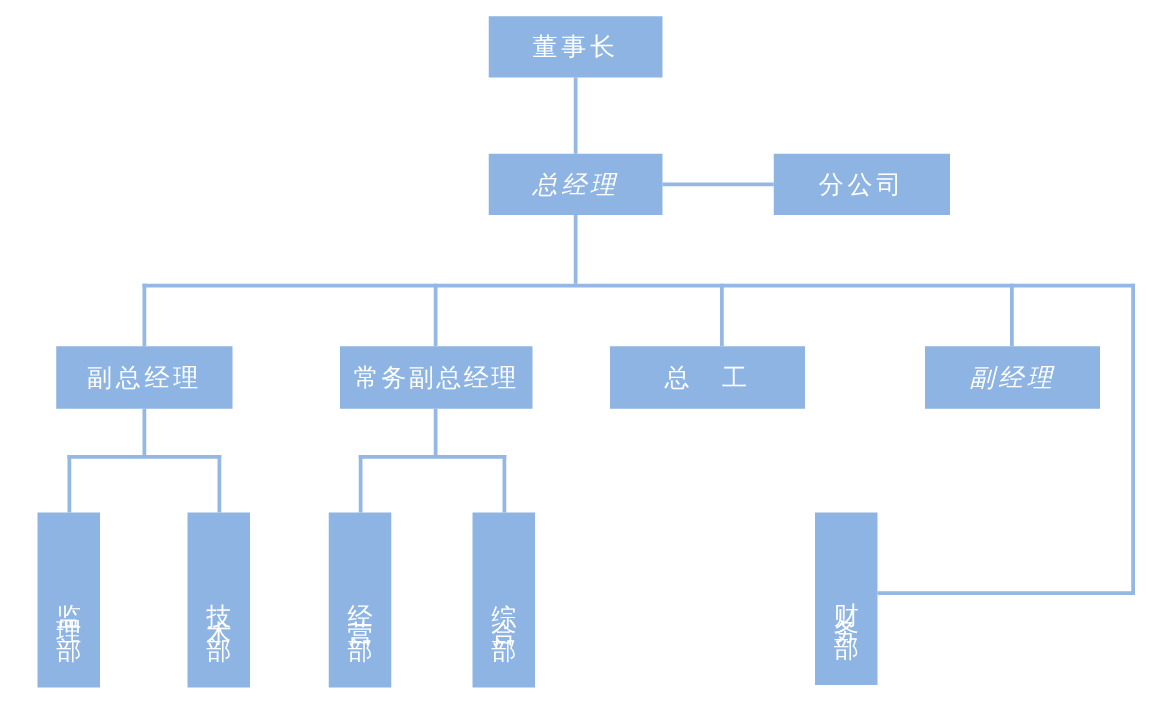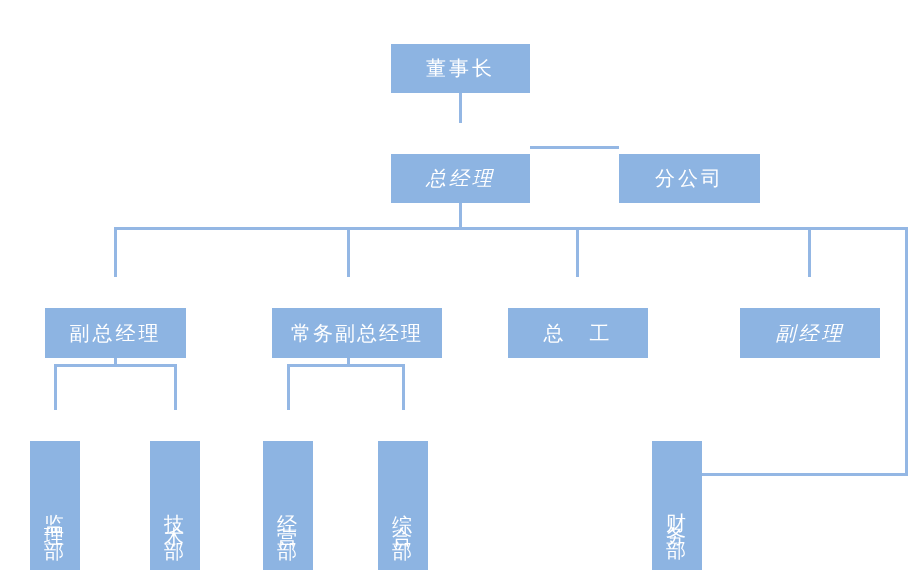--- a/index.html
+++ b/index.html
@@ -25,21 +25,20 @@
     position: absolute;
     background: var(--box-fill);
     color: var(--text);
     display: flex;
     align-items: center;
     justify-content: center;
     font-size: 20px;
     letter-spacing: 3px;
     white-space: nowrap;
     box-sizing: border-box;
-    margin-top: 31px;
   }
   .node .vtext {
     writing-mode: vertical-rl;
     text-orientation: upright;
     letter-spacing: 13px;
     margin-bottom: -13px;
   }
   .line {
     position: absolute;
     background: var(--connector);
@@ -70,23 +69,23 @@
   <div class="line" style="left:402px; top:364px; width:3px;   height:46px;"></div>
 
   <div class="node" style="left:391px; top:13px; width:139px; height:49px;">董事长</div>
 
   <div class="node" style="left:391px; top:123px; width:139px; height:49px;font-style:italic;">总经理</div>
 
   <div class="node" style="left:45px; top:277px; width:141px; height:50px;">副总经理</div>
 
   <div class="node" style="left:619px; top:123px; width:141px; height:49px;">分公司</div>
 
-  <div class="node" style="left:272px; top:277px; width:170px; height:50px; letter-spacing:2px;">常务副总经理</div>
+  <div class="node" style="left:272px; top:277px; width:154px; height:50px; letter-spacing:2px;">常务副总经理</div>
 
-  <div class="node" style="left:508px; top:277px; width:140px; height:50px;">总　工</div>
+  <div class="node" style="left:488px; top:277px; width:156px; height:50px;">总　工</div>
 
   <div class="node" style="left:740px; top:277px; width:140px; height:50px;font-style:italic;">副经理</div>
 
   <div class="node" style="left:30px; top:410px; width:50px; height:140px;">
     <span class="vtext">监理部</span>
   </div>
 
   <div class="node" style="left:150px; top:410px; width:50px; height:140px;">
     <span class="vtext">技术部</span>
   </div>

